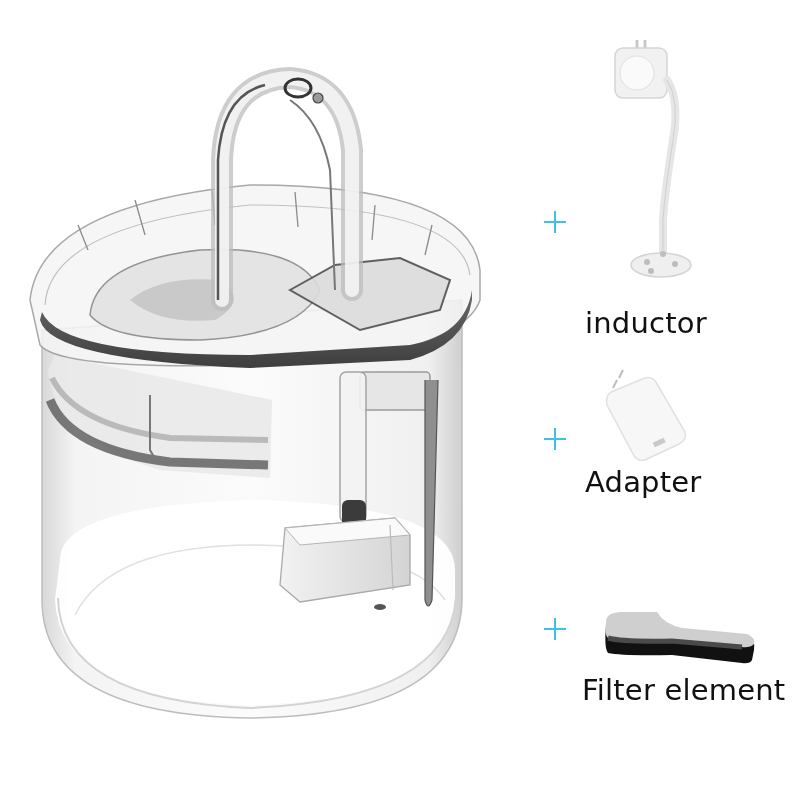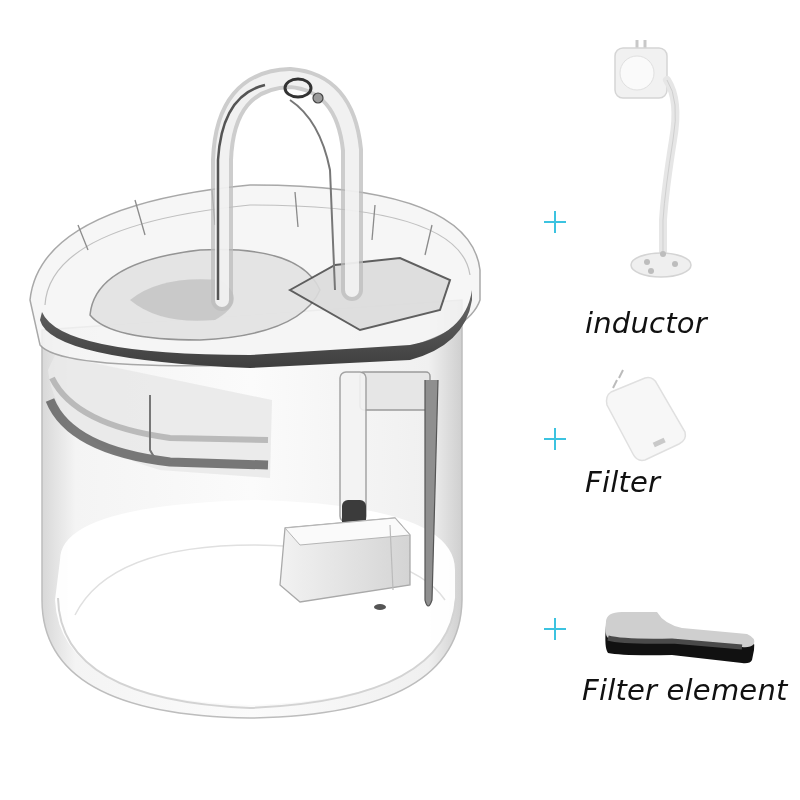--- a/index.html
+++ b/index.html
@@ -1,18 +1,18 @@
 <!DOCTYPE html>
 <html style="--accent: #3cc3e0;"><head>
 <meta charset="utf-8">
 <style>
   html, body { margin: 0; padding: 0; background: #ffffff; }
   body { width: 800px; height: 800px; position: relative; overflow: hidden;
          font-family: "DejaVu Sans", "Liberation Sans", sans-serif; }
-  .abs { position: absolute; font-style: italic; }
+  .abs { position: absolute; }
   .plus { position: absolute; width: 22px; height: 22px; }
   .plus::before, .plus::after { content: ""; position: absolute; background: var(--accent, #3cc3e0); }
   .plus::before { left: 0; top: 10px; width: 22px; height: 2px; }
   .plus::after { left: 10px; top: 0; width: 2px; height: 22px; }
   .label { position: absolute; color: #111; font-size: 29px; letter-spacing: 0.2px;
            white-space: nowrap; font-family: "DejaVu Sans", sans-serif; }
   svg { position: absolute; overflow: visible; }
 </style>
 </head>
 <body>
@@ -116,21 +116,21 @@
 </div>
 
 <div class="abs" style="left:530px;top:365px;width:260px;height:145px;">
   <div class="plus" style="left:14px;top:63px;"></div>
   <svg width="90" height="100" style="left:75px;top:5px;">
     <line x1="14" y1="8" x2="18" y2="0" stroke="#bbb" stroke-width="2"></line>
     <line x1="8" y1="18" x2="12" y2="10" stroke="#bbb" stroke-width="2"></line>
     <path d="M6,22 L40,8 Q48,6 52,14 L80,62 Q82,70 74,74 L40,90 Q32,92 28,84 L2,35 Q0,26 6,22 Z" fill="#f7f7f7" stroke="#e0e0e0" stroke-width="1.5"></path>
     <rect x="48" y="70" width="12" height="5" fill="#c9c9c9" transform="rotate(-25 54 72)"></rect>
   </svg>
-  <div class="label" style="left:55px;top:100px;">Filter</div>
+  <div class="label" style="left:55px;top:100px;">Adapter</div>
 </div>
 
 <div class="abs" style="left:530px;top:600px;width:260px;height:120px;">
   <div class="plus" style="left:14px;top:18px;"></div>
   <svg width="160" height="60" style="left:72px;top:8px;">
     <path d="M4,18 Q4,6 20,6 L55,6 Q62,18 80,22 L145,28 Q154,32 152,42 L150,52 Q148,56 140,55 L70,47 Q20,48 6,45 Q2,40 4,18 Z" fill="#111"></path>
     <path d="M4,14 Q4,4 20,4 L55,4 Q62,16 80,20 L145,26 Q154,30 152,36 Q148,40 140,39 L70,33 Q20,34 6,30 Q2,26 4,14 Z" fill="#cfcfcf"></path>
     <path d="M6,30 Q20,34 70,33 L140,39" fill="none" stroke="#4a4a4a" stroke-width="5"></path>
   </svg>
   <div class="label" style="left:52px;top:73px;text-align:right;">Filter element</div>

